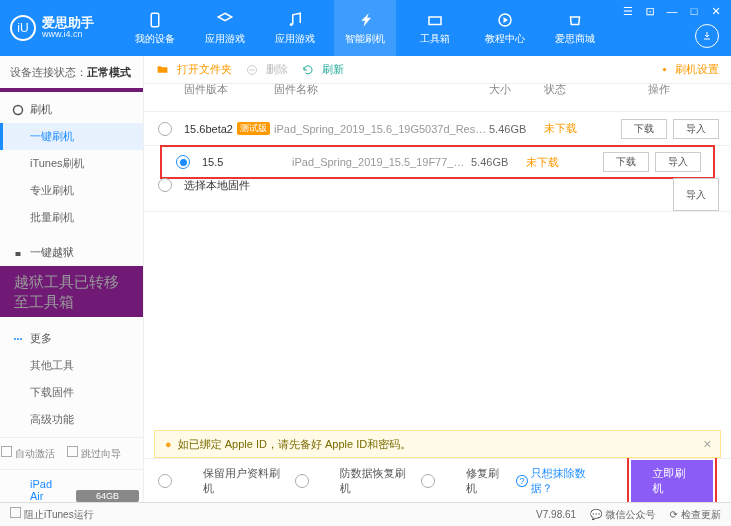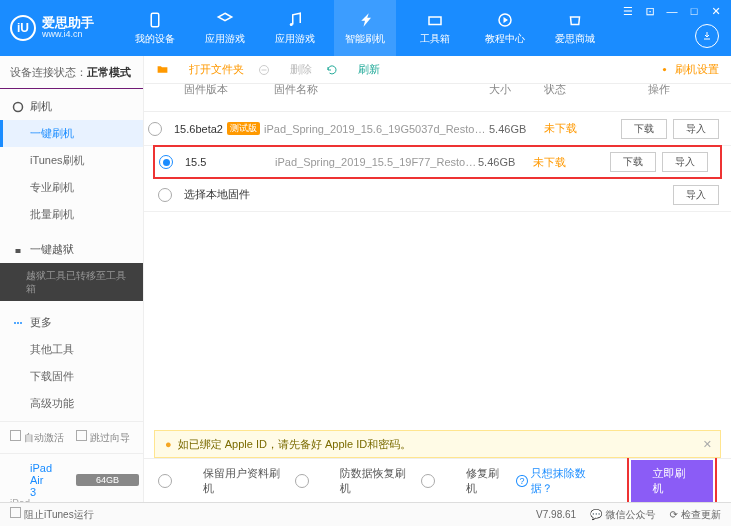--- a/index.html
+++ b/index.html
@@ -1,75 +1,75 @@
 <!DOCTYPE html>
 <html><head>
 <meta charset="utf-8">
 <style>
 *{box-sizing:border-box;margin:0;padding:0;font-family:"Microsoft YaHei",Arial,sans-serif}
 body{width:731px;height:526px;background:#f5f5f5;font-size:11px;color:#333;overflow:hidden}
 .window{width:731px;height:526px;background:#fff;display:flex;flex-direction:column}
 .titlebar{height:56px;background:linear-gradient(#1a8cff,#1a8cff);display:flex;align-items:center;padding:0 10px;color:#fff;position:relative}
 .logo-wrap{display:flex;align-items:center;gap:6px}
-.logo-circle{width:26px;height:26px;border:2px solid #fff;border-radius:50%;display:flex;align-items:center;justify-content:center;font-weight:bold;font-size:12px}
+.logo-circle{width:26px;height:26px;border:2px solid #fff;border-radius:50%;display:flex;align-items:center;justify-content:center;font-weight:normal;font-size:12px}
 .logo-text{display:flex;flex-direction:column;line-height:1.1}
 .logo-text .big{font-size:13px;font-weight:bold}
 .logo-text .small{font-size:9px;opacity:.9}
 .nav{display:flex;margin-left:30px;gap:8px}
 .nav-item{width:62px;height:56px;display:flex;flex-direction:column;align-items:center;justify-content:center;gap:3px;font-size:10px;cursor:pointer}
 .nav-item.active{background:rgba(255,255,255,.15)}
 .nav-item svg{width:18px;height:18px;fill:#fff}
 .winctrl{position:absolute;right:6px;top:4px;display:flex;gap:4px}
 .winctrl span{width:18px;height:14px;display:flex;align-items:center;justify-content:center;cursor:pointer;font-size:11px}
 .circle-btn{position:absolute;right:12px;bottom:8px;width:24px;height:24px;border:1.5px solid #fff;border-radius:50%;display:flex;align-items:center;justify-content:center;cursor:pointer}
 .circle-btn svg{width:12px;height:12px;fill:#fff}
 .body{flex:1;display:flex;min-height:0}
 .sidebar{width:144px;background:#fcfcfc;border-right:1px solid #eee;display:flex;flex-direction:column;overflow:hidden}
-.status-row{height:28px;display:flex;align-items:center;padding:16px 10px;font-size:11px;color:#666;border-bottom:1px solid #701a75}
+.status-row{height:28px;display:flex;align-items:center;padding:16px 10px;font-size:11px;color:#666;border-bottom:4px solid #701a75}
 .status-row b{color:#333}
 .side-group{padding:4px 0}
 .side-head{display:flex;align-items:center;gap:6px;padding:6px 12px;font-size:11px;color:#555;cursor:pointer}
 .side-head svg{width:12px;height:12px;fill:#1a8cff}
 .side-head.gray svg{fill:#bbb}
 .side-item{padding:6px 12px 6px 30px;font-size:11px;color:#666;cursor:pointer}
 .side-item.active{background:#e8f2ff;color:#1a8cff;border-left:3px solid #1a8cff;padding-left:27px}
-.side-item.gray{color:#999;background:#404040;font-size:10px;line-height:1.3;padding:6px 12px 6px 26px}
+.side-item.gray{color:#999;background:#701a75;font-size:15px;line-height:1.3;padding:6px 12px 6px 14px}
 .spacer{flex:1}
-.side-checks{padding:8px 10px;border-top:1px solid #eee;display:flex;gap:12px;font-size:10px;color:#888}
+.side-checks{padding:8px 1px;border-top:1px solid #eee;display:flex;gap:12px;font-size:10px;color:#888}
 .device-box{padding:8px 10px;border-top:1px solid #eee}
 .device-box .dname{color:#1a8cff;font-size:11px;display:flex;align-items:center;gap:20px}
 .device-box .dname svg{width:12px;height:12px;fill:#1a8cff}
 .device-box .badge{background:#888;color:#fff;font-size:9px;padding:1px 20px;border-radius:2px;margin-left:4px}
 .device-box .sub{color:#aaa;font-size:10px;margin-top:0}
 .content{flex:1;display:flex;flex-direction:column;min-width:0}
 .toolbar{height:28px;border-bottom:1px solid #eee;display:flex;align-items:center;padding:0 12px;gap:14px;font-size:11px}
-.toolbar .tb{display:flex;align-items:center;gap:20px;cursor:pointer;color:#555}
+.toolbar .tb{display:flex;align-items:center;gap:8px;cursor:pointer;color:#555}
 .toolbar .tb.orange{color:#f90}
 .toolbar .tb.gray{color:#bbb}
 .toolbar .sp{flex:1}
 .toolbar .gear{color:#f90;display:flex;align-items:center;gap:4px;cursor:pointer}
 .thead{height:28px;border-bottom:1px solid #eee;display:flex;align-items:center;padding:0 12px 16px 40px;font-size:11px;color:#888}
 .c-ver{width:90px}
 .c-name{flex:1}
 .c-size{width:55px}
 .c-status{width:55px}
 .c-ops{width:120px;text-align:center}
-.row{height:34px;border-bottom:1px solid #f0f0f0;display:flex;align-items:center;padding:0 12px 0 4px;font-size:11px}
-.row.selected{border:2px solid #e33;margin:-1px 9px}
+.row{height:34px;border-bottom:1px solid #f0f0f0;display:flex;align-items:center;padding:0 12px 0 14px;font-size:11px}
+.row.selected{border:2px solid #e33;margin:-1px 16px}
 .radio{width:14px;height:14px;border:1px solid #aaa;border-radius:50%;margin-right:12px;display:flex;align-items:center;justify-content:center;flex-shrink:0}
 .radio.on{border-color:#1a8cff}
 .radio.on::after{content:"";width:7px;height:7px;background:#1a8cff;border-radius:50%}
 .r-ver{width:90px;display:flex;align-items:center;gap:4px}
 .tag{background:#f90;color:#fff;font-size:9px;padding:0 3px;border-radius:2px}
 .r-name{flex:1;color:#999;overflow:hidden;text-overflow:ellipsis;white-space:nowrap}
 .r-size{width:55px;color:#666}
 .r-status{width:55px;color:#f90}
 .r-ops{width:120px;display:flex;gap:6px;justify-content:flex-end}
 .btn{border:1px solid #ccc;background:#fff;padding:2px 12px;font-size:10px;cursor:pointer;color:#555}
-.local-row{height:34px;border-bottom:1px solid #f0f0f0;display:flex;align-items:center;padding:0 12px 0 14px;font-size:11px}
+.local-row{height:34px;border-bottom:1px solid #f0f0f0;display:flex;padding:0 12px 0 14px;font-size:11px}
 .warn-bar{height:28px;background:#fffbe6;border:1px solid #ffe58f;margin:0 10px;display:flex;align-items:center;padding:0 10px;font-size:11px;color:#7a6a00;position:relative}
 .warn-bar .x{position:absolute;right:8px;cursor:pointer;color:#aaa}
 .mode-row{height:44px;display:flex;align-items:center;padding:0 14px;gap:12px;font-size:11px;border-top:1px solid #eee}
 .mode-row .radio-lbl{display:flex;align-items:center;gap:19px;cursor:pointer;color:#555}
 .mode-row .radio-lbl.sel .radio{border-color:#1a8cff}
 .mode-row .link{color:#1a8cff;cursor:pointer;display:flex;align-items:center;gap:3px}
 .mode-row .redbox{border:2px solid #e33;padding:2px 4px}
 .go-btn{background:#8b5cf6;color:#fff;padding:6px 22px;cursor:pointer;font-size:11px}
 .go-redbox{border:2px solid #e33;padding:2px}
 .statusbar{height:24px;border-top:1px solid #ddd;background:#fafafa;display:flex;align-items:center;padding:0 10px;font-size:10px;color:#666}

